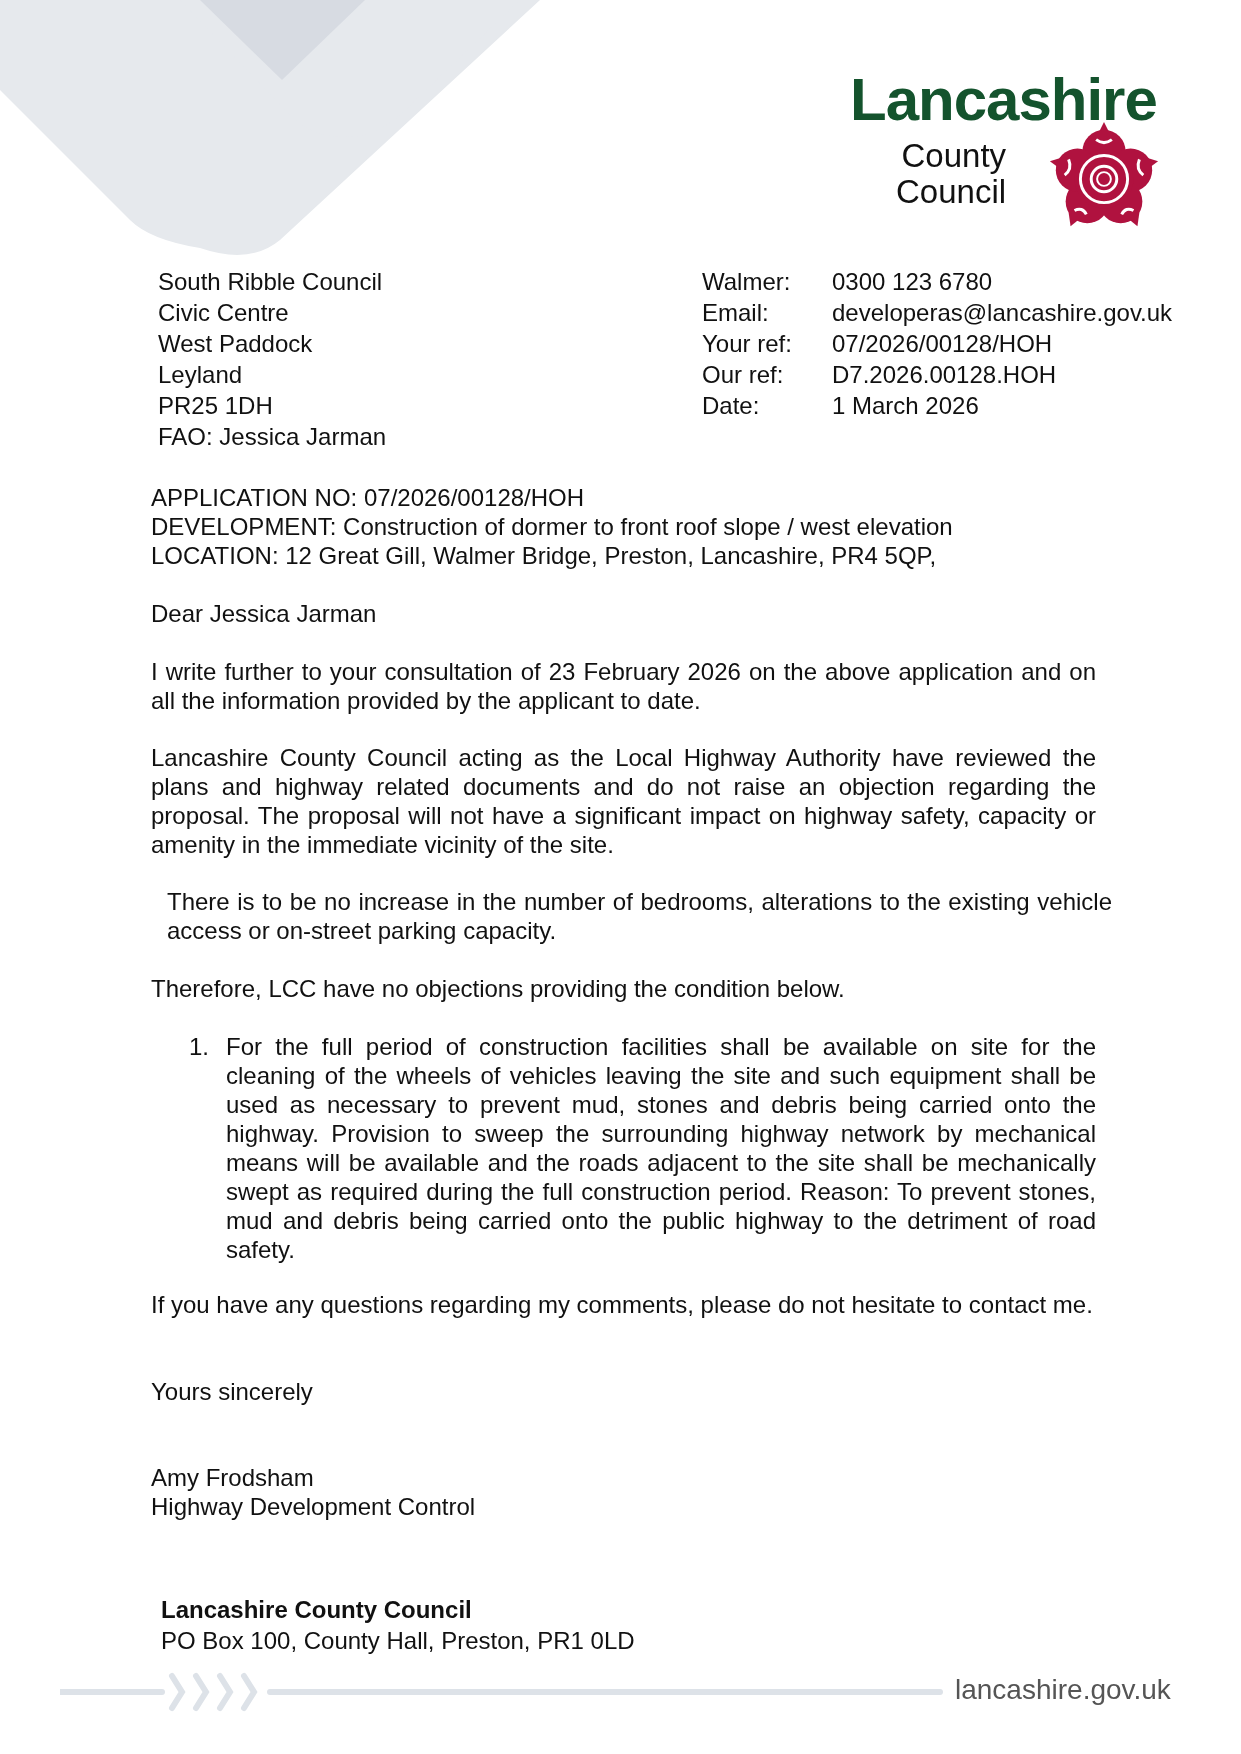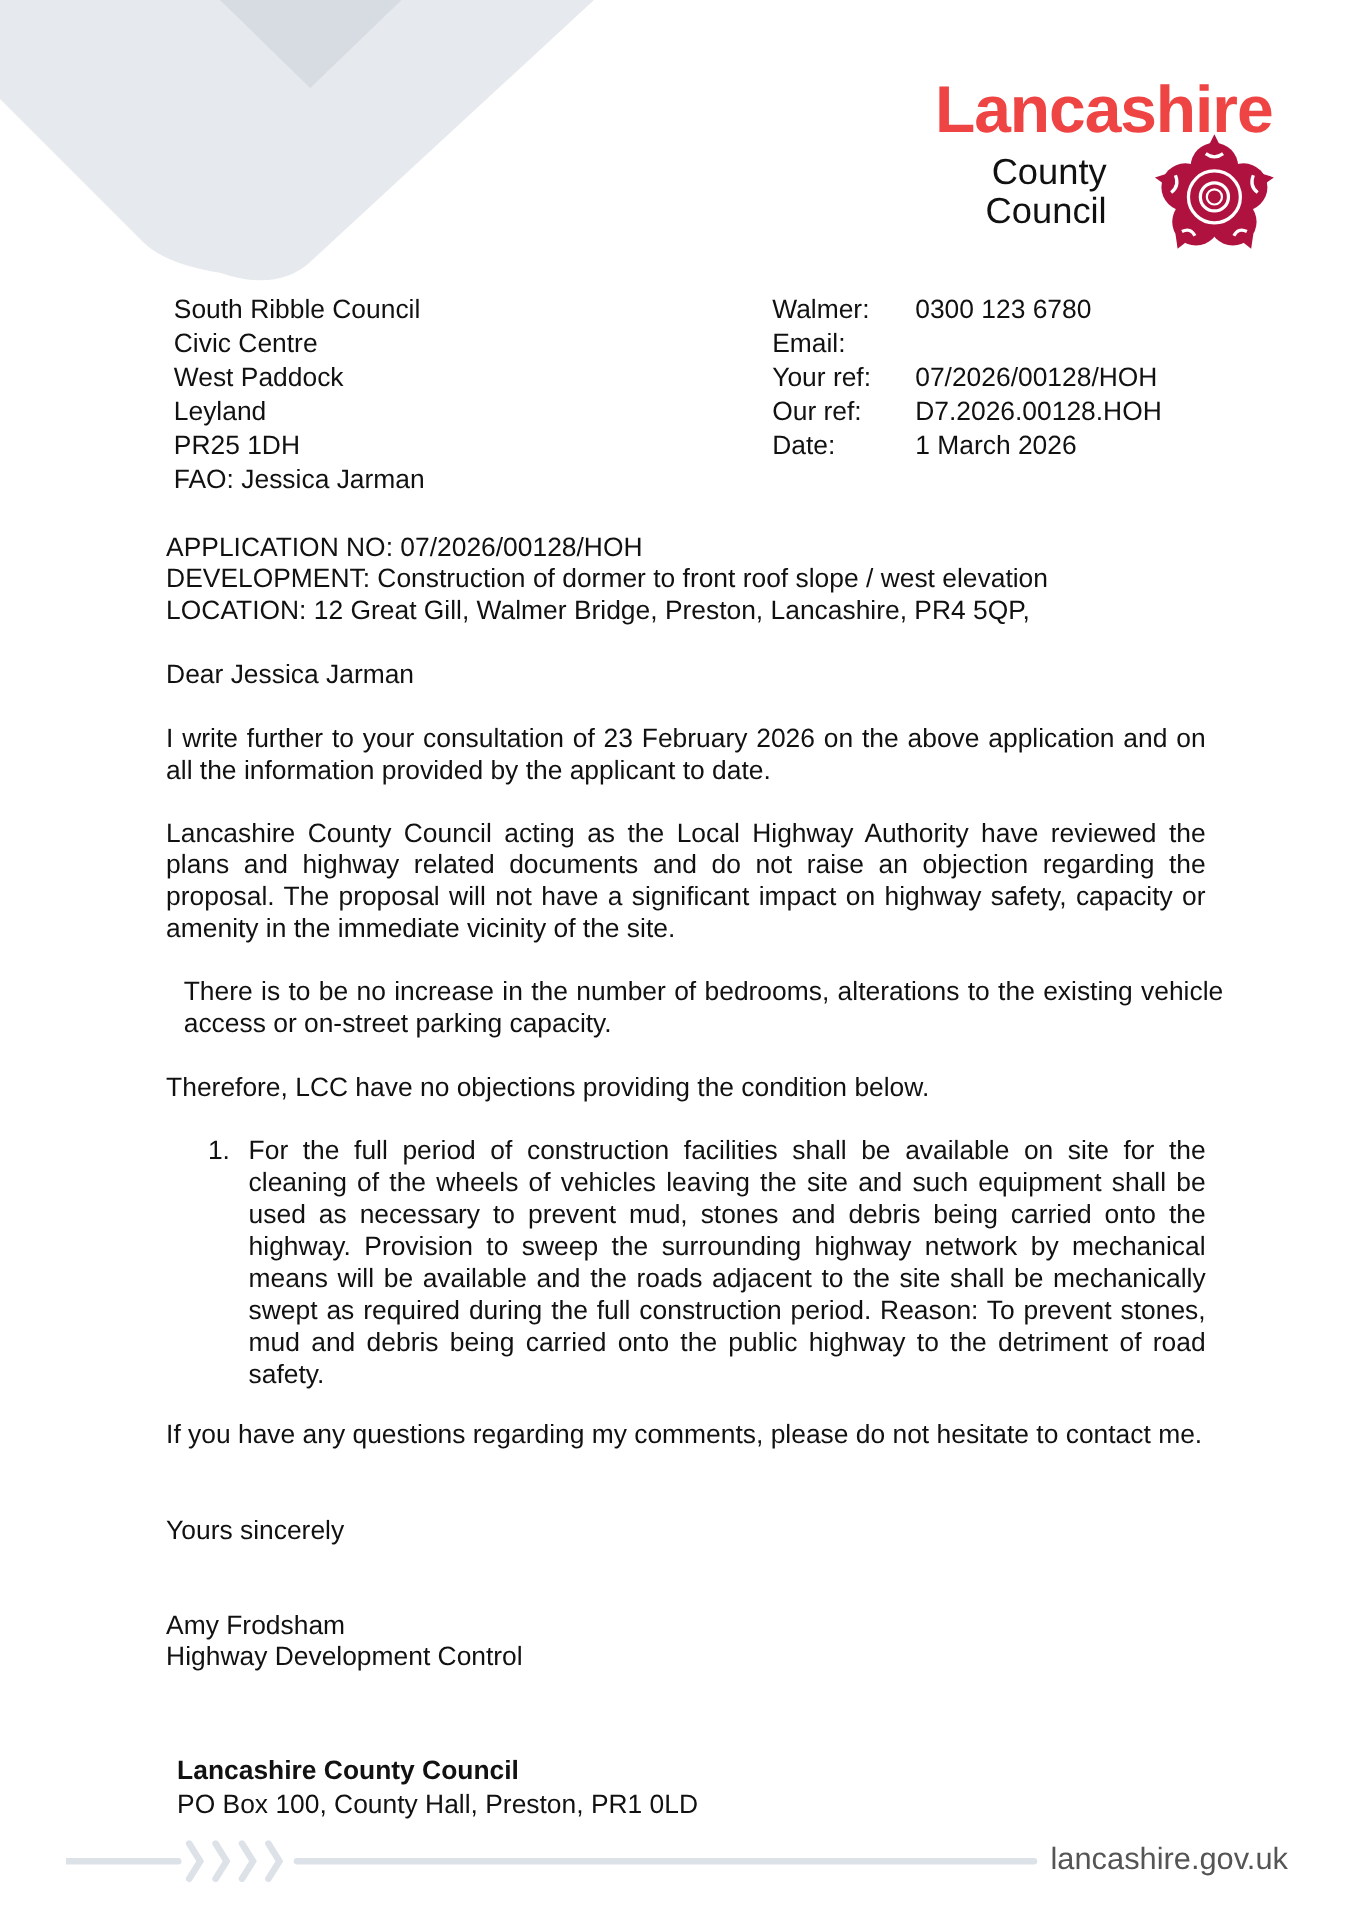--- a/index.html
+++ b/index.html
@@ -1,20 +1,20 @@
 <!DOCTYPE html>
 <html><head>
 <meta charset="utf-8">
 <style>
   html, body { margin: 0; padding: 0; background: #ffffff; }
   body { width: 1241px; height: 1754px; position: relative; overflow: hidden;
          font-family: "Liberation Sans", sans-serif; color: #111111; }
   .bg-shapes { position: absolute; left: 0; top: 0; width: 820px; height: 260px; }
   .logo { position: absolute; left: 850px; top: 70px; width: 340px; height: 170px; }
-  .logo-word { position: absolute; left: 0; top: 0; font-size: 60px; font-weight: bold; letter-spacing: -1px; color: #ef4444; font-family: "Liberation Sans", sans-serif; line-height: 1; }
+  .logo-word { position: absolute; left: 0; top: 0; font-size: 60px; font-weight: bold; letter-spacing: -1px; color: #14532d; font-family: "Liberation Sans", sans-serif; line-height: 1; }
   .logo-sub { position: absolute; left: 46px; top: 68px; font-size: 33px; line-height: 36px; color: #111; text-align: right; }
   .rose { position: absolute; left: 195px; top: 50px; width: 118px; height: 118px; }
 
   .addr { position: absolute; left: 158px; top: 266px; font-size: 24px; line-height: 31px; }
   .addr div { white-space: nowrap; }
   .contact { position: absolute; left: 702px; top: 266px; font-size: 24px; line-height: 31px; }
   .contact .row { display: flex; white-space: nowrap; }
   .contact .lbl { width: 130px; }
 
   .text { position: absolute; left: 151px; width: 945px; font-size: 24px; line-height: 29px; }
@@ -87,20 +87,21 @@
   <div>FAO: Jessica Jarman</div>
 </div>
 
 <div class="contact">
   <div class="row">
     <span class="lbl">Walmer:</span>
     <span>0300 123 6780</span>
   </div>
   <div class="row">
     <span class="lbl">Email:</span>
+    <span>developeras@lancashire.gov.uk</span>
   </div>
   <div class="row">
     <span class="lbl">Your ref:</span>
     <span>07/2026/00128/HOH</span>
   </div>
   <div class="row">
     <span class="lbl">Our ref:</span>
     <span>D7.2026.00128.HOH</span>
   </div>
   <div class="row">

